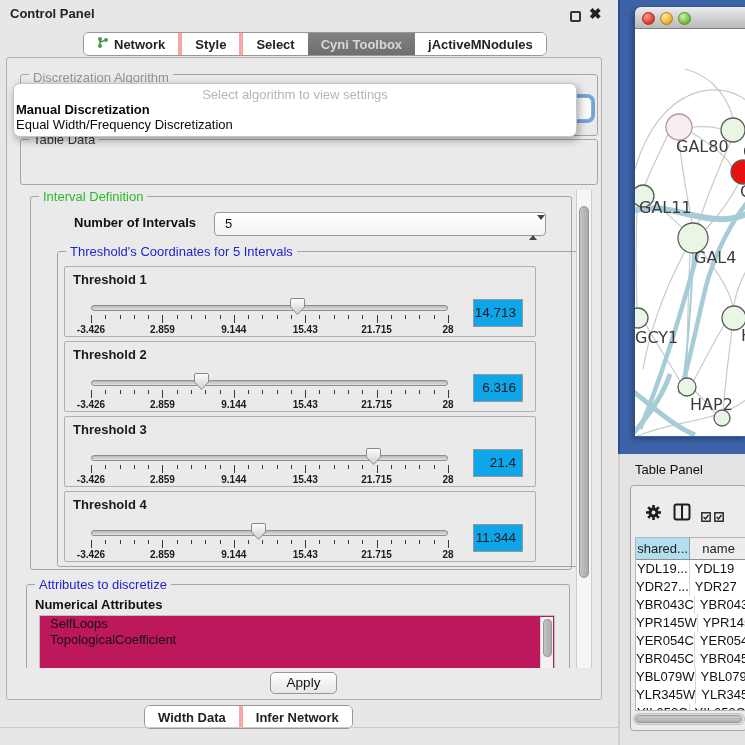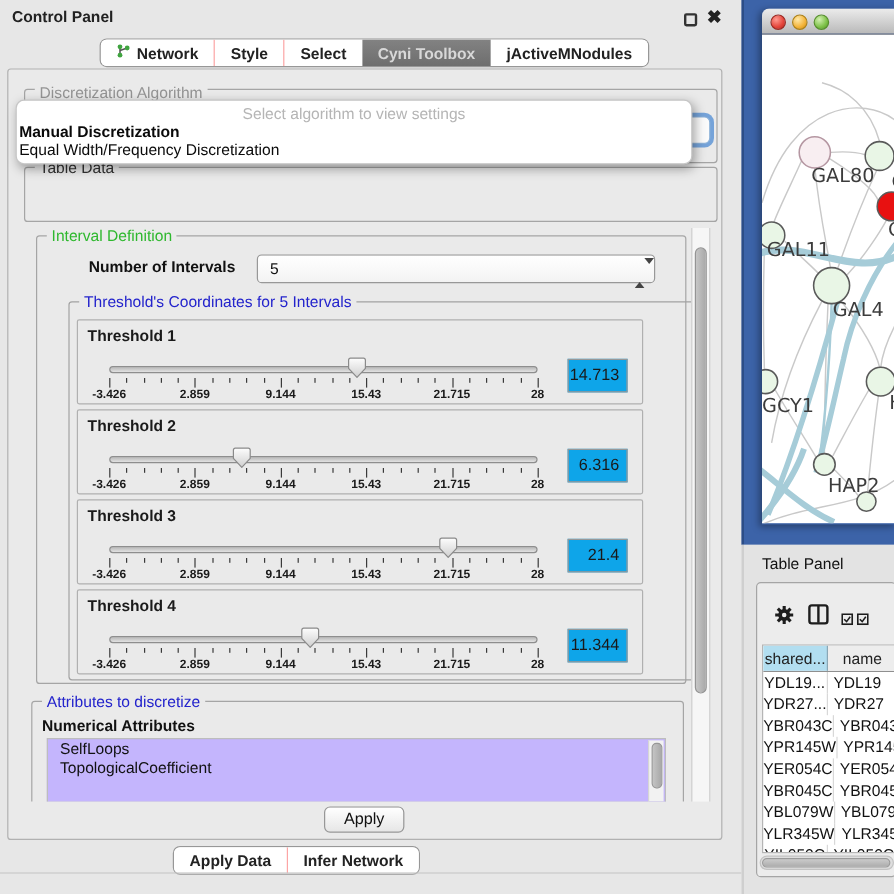--- a/index.html
+++ b/index.html
@@ -10,21 +10,21 @@
   
   #left-region { position:absolute; left:0; top:0; width:618px; height:745px; background:#e7e7e7; }
   .win-title { position:absolute; left:10px; top:6px; font-size:13px; font-weight:700; color:#222; }
   .float-btn { position:absolute; left:570px; top:11px; width:11px; height:11px; border:2px solid #333; border-radius:2px; background:transparent; }
   .close-btn { position:absolute; left:589px; top:5px; font-size:15px; font-weight:700; color:#222; }
 
   .tabstrip { position:absolute; display:flex; background:#fff; border:1px solid #979797; border-radius:6px; overflow:hidden; height:24px; }
   .tabstrip.top { left:83px; top:32px; }
   .tabstrip.bottom { left:144px; top:705px; }
   .tab { display:flex; align-items:center; gap:5px; padding:0 13px; font-size:13px; font-weight:700; color:#222; white-space:nowrap; background:#fff; }
-  .tab + .tab { border-left:1px solid #fca5a5; }
+  .tab + .tab { border-left:4px solid #fca5a5; }
   .tab.selected { background:linear-gradient(#828282,#6e6e6e); color:#d8d8d8; border-left:none; }
   .tab.selected + .tab { border-left:none; }
 
   .content-panel { position:absolute; left:6px; top:57px; width:596px; height:643px;
     background:#eaeaea; border:1px solid #b1b1b1; border-radius:3px; }
 
   .group { position:absolute; border:1px solid #a5a5a5; border-radius:3px; }
   .group-label { position:absolute; top:-8px; left:8px; background:#eaeaea; padding:0 4px; font-size:13px; line-height:15px; }
   .lbl-gray  { color:#949494; }
   .lbl-dark  { color:#333; }
@@ -60,21 +60,21 @@
   .thr-label { position:absolute; left:8px; top:5px; font-size:13px; font-weight:700; }
   .thr-track { position:absolute; left:26px; top:38px; width:357px; height:6px; border:1px solid #8e8e8e;
     border-radius:3px; background:linear-gradient(#b8b8b8,#e2e2e2); }
   .thr-value { position:absolute; left:408px; top:32px; width:50px; height:28px; background:#0ea5e9;
     border:1px solid #979797; font-size:13.5px; line-height:26px; text-align:right; padding-right:6px; }
   .tick { position:absolute; width:1px; background:#3a3a3a; }
   .tick-lab { position:absolute; width:56px; margin-left:-28px; text-align:center; font-size:10px; font-weight:700; color:#1a1a1a; }
   .thumb-svg { position:absolute; top:30px; }
 
   .attr-group { left:4px; top:394px; width:544px; height:90px; }
-  .attr-list { position:absolute; left:12px; top:30px; width:516px; height:54px; background:#c4b5fd; border:1px solid #bdbdbd; overflow:hidden; }
+  .attr-list { position:absolute; left:12px; top:30px; width:516px; height:54px; background:#be185d; border:1px solid #bdbdbd; overflow:hidden; }
   .attr-item { font-size:13px; line-height:16px; padding-left:10px; color:#111; }
   .attr-scroll { position:absolute; right:1px; top:1px; width:13px; height:52px; background:#f2f2f2; border-left:1px solid #d5d5d5; }
   .attr-scroll .th { position:absolute; left:2px; top:2px; width:9px; height:38px; border-radius:4px;
     background:linear-gradient(90deg,#c4c4c4,#a9a9a9); border:1px solid #979797; }
 
   .apply-btn { position:absolute; left:270px; top:672px; width:67px; height:22px; border:1px solid #979797;
     border-radius:5px; background:linear-gradient(#ffffff,#e6e6e6); font-size:13.5px; text-align:center; line-height:20px; color:#111; }
 
   .bottom-line { position:absolute; left:0; top:727px; width:618px; height:1px; background:#c9c9c9; }
 
@@ -376,21 +376,21 @@
 
     </div>
 
     <div class="vscroll-track"></div>
     <div class="vscroll-thumb"></div>
 
     <div class="apply-btn">Apply</div>
 
     <div class="tabstrip bottom">
       <div class="tab">
-          <span>Apply Data</span>
+          <span>Width Data</span>
         </div>
       <div class="tab">
           <span>Infer Network</span>
         </div>
     </div>
 
     <div class="bottom-line"></div>
   </div>
 
   <div id="desktop">

